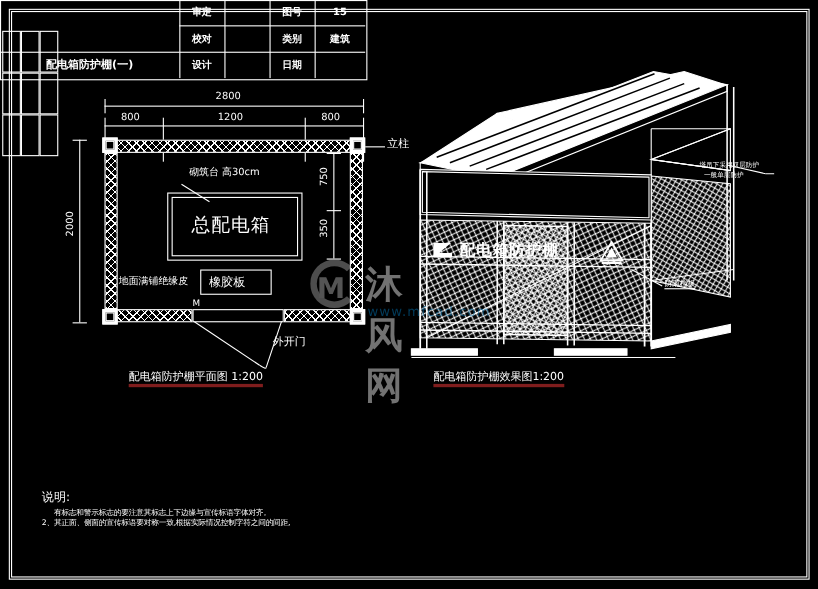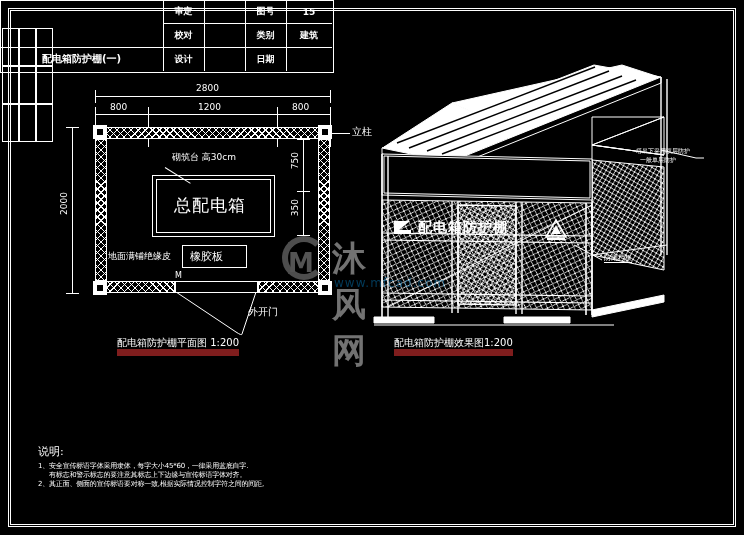--- a/index.html
+++ b/index.html
@@ -20,21 +20,21 @@
 
   
   .mesh{background-image:
       repeating-linear-gradient(45deg,#fff 0 1px,transparent 1px 5px),
       repeating-linear-gradient(-45deg,#fff 0 1px,transparent 1px 5px);
     background-color:#000;}
 
   .dimtxt{font-size:9px;}
   .vert{writing-mode:vertical-rl;transform:rotate(180deg);}
 
-  .caption{font-size:10px;border-bottom:7px solid #7f1d1d;padding-bottom:1px;}
+  .caption{font-size:10px;border-bottom:3px solid #7f1d1d;padding-bottom:1px;}
   .caption2{border-bottom:1px solid #fff;}
 
   
   #title-block{left:388px;top:447px;width:334px;height:73px;border:1px solid #fff;box-sizing:border-box;}
   .tb-cell{position:absolute;box-sizing:border-box;display:flex;align-items:center;justify-content:center;font-size:9px;font-weight:bold;}
   .tb-v{position:absolute;width:1px;background:#fff;}
   .tb-h{position:absolute;height:1px;background:#fff;}
 
   
   #notes{left:38px;top:444px;width:330px;}
@@ -278,21 +278,20 @@
 
   <div class="abs" id="watermark">
     <div class="wm-logo"></div>
     <div class="wm-m">M</div>
     <div class="wm-text">沐风网</div>
     <div class="wm-url">www.mfcad.com</div>
   </div>
 
   <div class="abs" id="notes">
     <div class="note-title">说明:</div>
-    <div class="note-line">1、安全宣传标语字体采用隶体，每字大小45*60，一律采用蓝底白字.</div>
     <div class="note-line note-ind">有标志和警示标志的要注意其标志上下边缘与宣传标语字体对齐。</div>
     <div class="note-line">2、其正面、侧面的宣传标语要对称一致,根据实际情况控制字符之间的间距,</div>
   </div>
 
   <div id="title-block">
 
     <div class="tb-v" style="left:163px;top:0;height:71px;"></div>
     <div class="tb-v" style="left:204px;top:0;height:71px;"></div>
     <div class="tb-v" style="left:245px;top:0;height:71px;"></div>
     <div class="tb-v" style="left:286px;top:0;height:71px;"></div>

